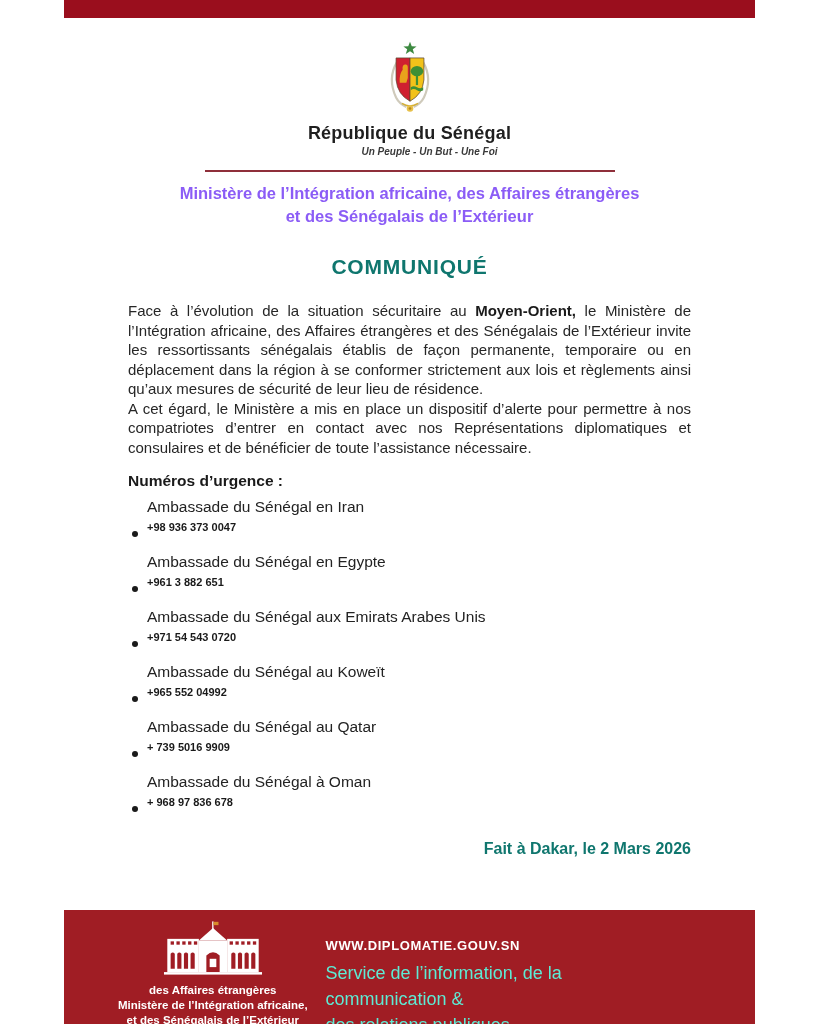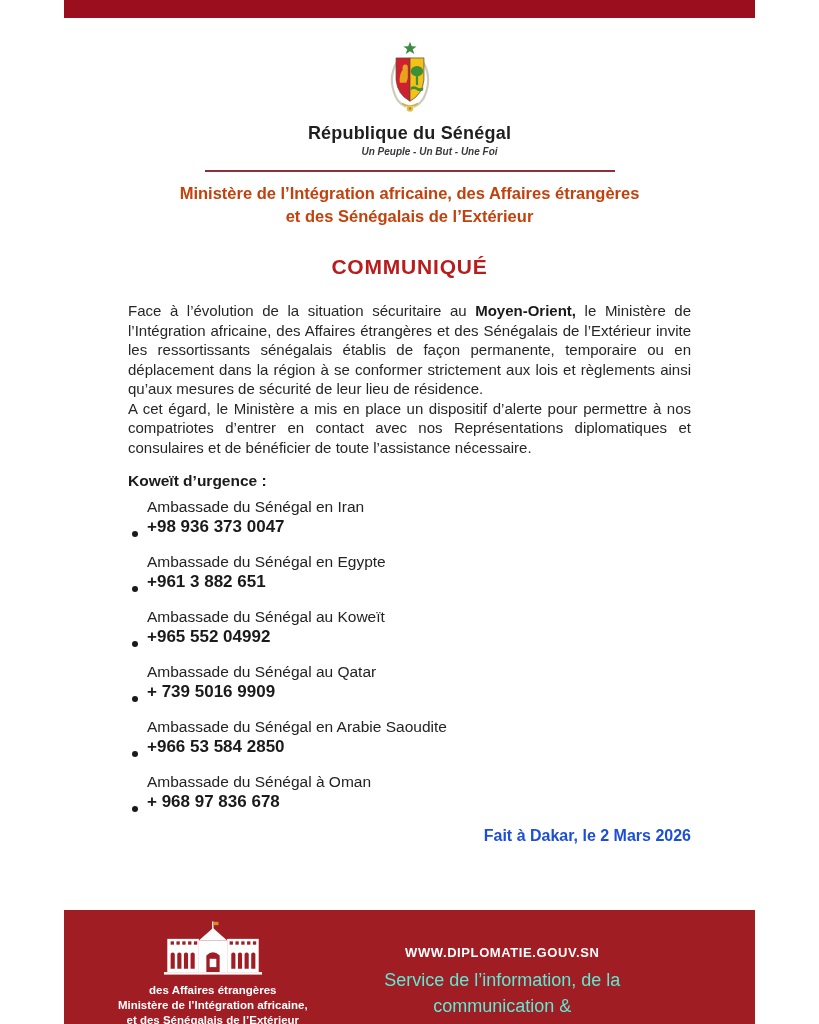--- a/index.html
+++ b/index.html
@@ -41,29 +41,29 @@
   .divider {
     width: 410px;
     height: 2px;
     background: #8f2f3a;
     margin: 13px auto 0 auto;
   }
   .ministry-heading {
     margin-top: 10px;
     font-size: 16.5px;
     font-weight: bold;
-    color: #c2410c;
+    color: #8b5cf6;
     line-height: 1.4;
   }
   .communique-title {
     margin-top: 27px;
     font-size: 21px;
     font-weight: bold;
     letter-spacing: 0.8px;
-    color: #b91c1c;
+    color: #0f766e;
   }
   
   .main { padding: 0 64px; margin-top: 22px; }
   .para {
     font-size: 15px;
     line-height: 19.5px;
     text-align: justify;
     color: #262626;
   }
   .para strong { color: #1a1a1a; }
@@ -81,27 +81,27 @@
     margin-bottom: 15px;
   }
   .bullet {
     width: 6px; height: 6px;
     border-radius: 50%;
     background: #1a1a1a;
     margin: 7px 9px 0 4px;
     flex: 0 0 auto;
   }
   .embassy-label { font-size: 15.5px; color: #232323; line-height: 20px; }
-  .embassy-phone { font-size: 17px; font-weight: bold; color: #1a1a1a; line-height: 20px; }
+  .embassy-phone { font-size: 11px; font-weight: bold; color: #1a1a1a; line-height: 20px; }
   .dateline {
-    margin-top: 15px;
+    margin-top: 28px;
     text-align: right;
     font-size: 16px;
     font-weight: bold;
-    color: #1d4ed8;
+    color: #0f766e;
   }
   
   .footer {
     position: absolute;
     left: 0; bottom: 0;
     width: 100%;
     height: 114px;
     background: #a01d24;
     display: flex;
     justify-content: space-between;
@@ -114,22 +114,22 @@
   }
   .building { line-height: 0; }
   .footer-ministry {
     margin-top: 3px;
     font-size: 11.5px;
     font-weight: bold;
     line-height: 1.32;
     color: #ffffff;
   }
   .footer-right {
-    text-align: center;
-    margin-top: 25px;
+    text-align: left;
+    margin-top: 18px;
     color: #ffffff;
   }
   .website {
     font-size: 13px;
     font-weight: bold;
     letter-spacing: 0.6px;
   }
   .service {
     margin-top: 7px;
     font-size: 18px;
@@ -174,55 +174,55 @@
       <div>et des Sénégalais de l’Extérieur</div>
     </div>
     <div class="communique-title">COMMUNIQUÉ</div>
   </header>
 
   <main class="main">
     <p class="para"><span>Face à l’évolution de la situation sécuritaire au </span><strong>Moyen-Orient,</strong><span> le Ministère de l’Intégration africaine, des Affaires étrangères et des Sénégalais de l’Extérieur invite les ressortissants sénégalais établis de façon permanente, temporaire ou en déplacement dans la région à se conformer strictement aux lois et règlements ainsi qu’aux mesures de sécurité de leur lieu de résidence.</span></p>
     <p class="para">A cet égard, le Ministère a mis en place un dispositif d’alerte pour permettre à nos compatriotes d’entrer en contact avec nos Représentations diplomatiques et consulaires et de bénéficier de toute l’assistance nécessaire.</p>
 
     <section class="emergency">
-      <div class="emergency-heading">Koweït d’urgence :</div>
+      <div class="emergency-heading">Numéros d’urgence :</div>
       <ul class="embassy-list">
         <li class="embassy-item">
           <span class="bullet"></span>
           <span>
             <div class="embassy-label">Ambassade du Sénégal en Iran</div>
             <div class="embassy-phone">+98 936 373 0047</div>
           </span>
         </li>
         <li class="embassy-item">
           <span class="bullet"></span>
           <span>
             <div class="embassy-label">Ambassade du Sénégal en Egypte</div>
             <div class="embassy-phone">+961 3 882 651</div>
           </span>
         </li>
         <li class="embassy-item">
           <span class="bullet"></span>
           <span>
+            <div class="embassy-label">Ambassade du Sénégal aux Emirats Arabes Unis</div>
+            <div class="embassy-phone">+971 54 543 0720</div>
+          </span>
+        </li>
+        <li class="embassy-item">
+          <span class="bullet"></span>
+          <span>
             <div class="embassy-label">Ambassade du Sénégal au Koweït</div>
             <div class="embassy-phone">+965 552 04992</div>
           </span>
         </li>
         <li class="embassy-item">
           <span class="bullet"></span>
           <span>
             <div class="embassy-label">Ambassade du Sénégal au Qatar</div>
             <div class="embassy-phone">+ 739 5016 9909</div>
-          </span>
-        </li>
-        <li class="embassy-item">
-          <span class="bullet"></span>
-          <span>
-            <div class="embassy-label">Ambassade du Sénégal en Arabie Saoudite</div>
-            <div class="embassy-phone">+966 53 584 2850</div>
           </span>
         </li>
         <li class="embassy-item">
           <span class="bullet"></span>
           <span>
             <div class="embassy-label">Ambassade du Sénégal à Oman</div>
             <div class="embassy-phone">+ 968 97 836 678</div>
           </span>
         </li>
       </ul>

